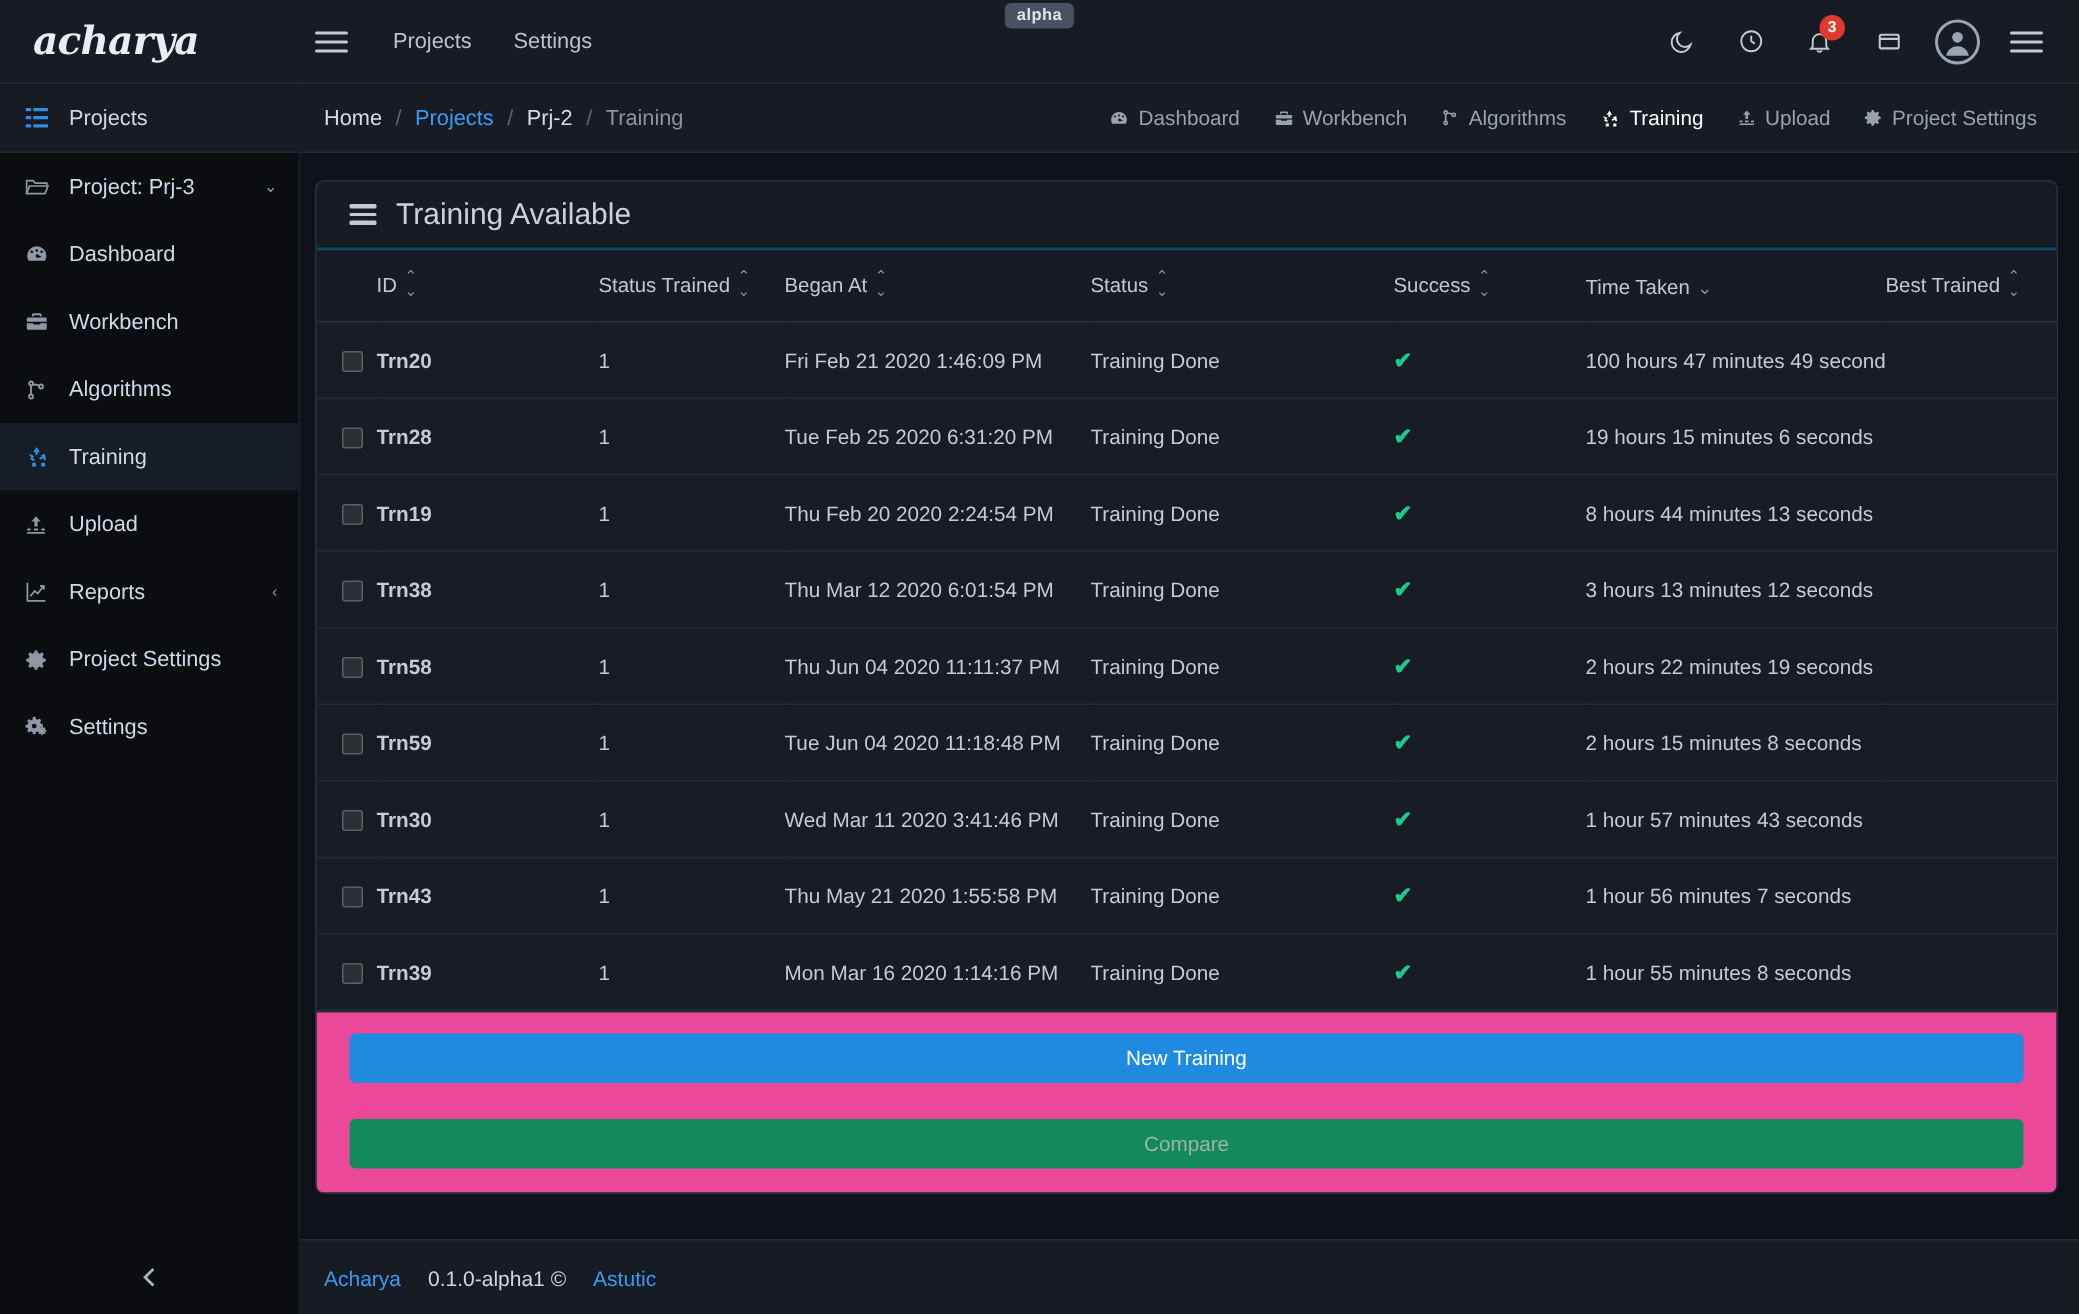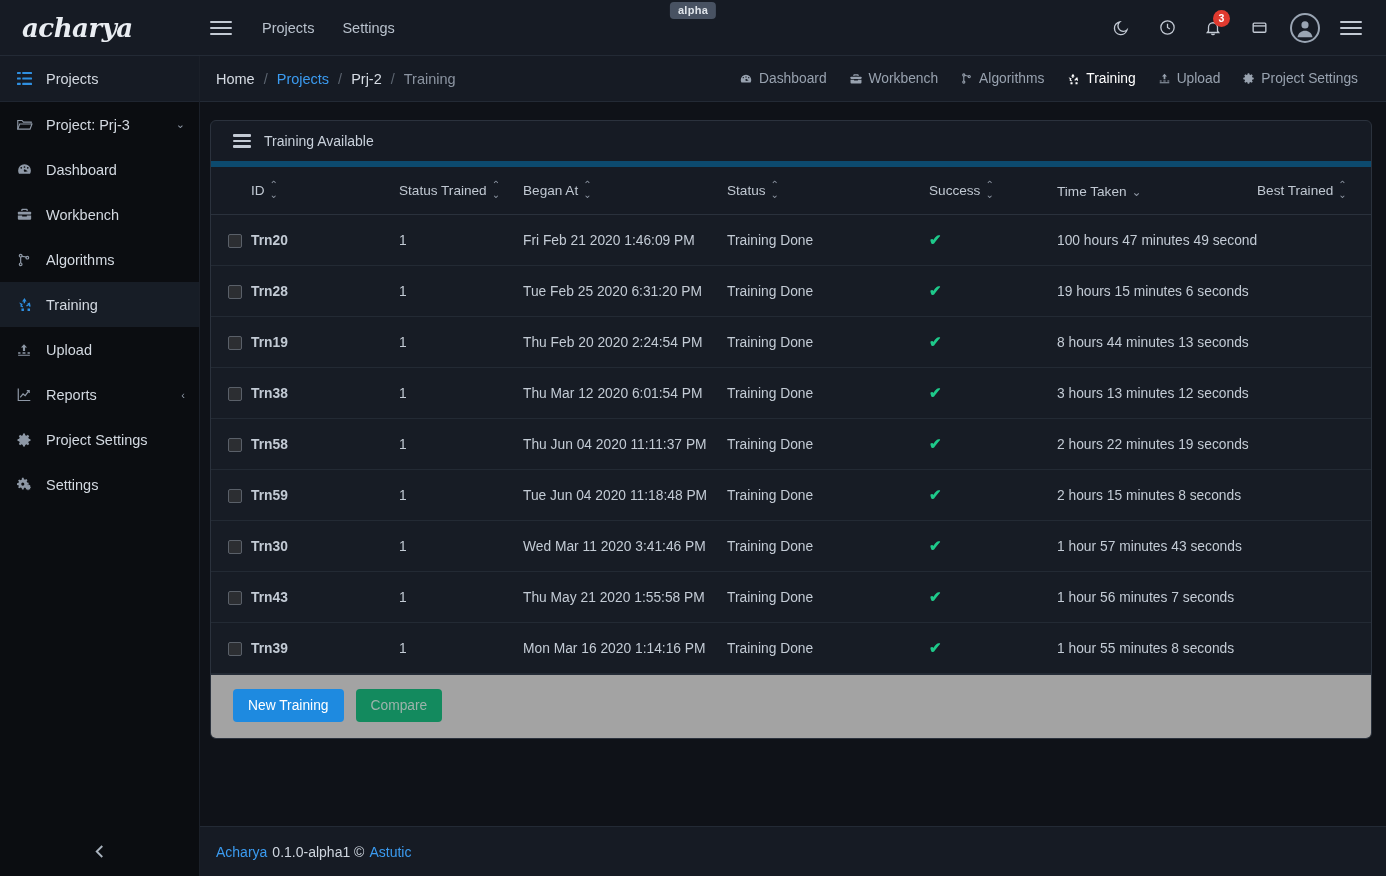--- a/index.html
+++ b/index.html
@@ -159,22 +159,22 @@
     border: 1px solid #2b323d;
     border-radius: 6px;
     background: #161b24;
     display: flex; flex-direction: column;
     overflow: hidden;
   }
   .card-head {
     height: 46px; flex: 0 0 46px;
     display: flex; align-items: center; gap: 13px;
     padding: 0 22px;
-    border-bottom: 6px solid #0c4a6e;
-    color: #c9d1db; font-size: 14px;
+    border-bottom: 2px solid #0c4a6e;
+    color: #c9d1db; font-size: 20px;
   }
   .menu-icon-block { width: 18px; }
   .menu-icon-block span {
     display: block; height: 2.6px; background: #c3cad4;
     margin: 3px 0; border-radius: 1px;
   }
 
   table.grid { width: 100%; border-collapse: collapse; table-layout: fixed; }
   table.grid th {
     text-align: left;
@@ -211,23 +211,24 @@
   col.c-id   { width: 148px; }
   col.c-alg  { width: 124px; }
   col.c-beg  { width: 204px; }
   col.c-sta  { width: 202px; }
   col.c-suc  { width: 128px; }
   col.c-tim  { width: 200px; }
   col.c-best { width: 120px; }
 
   .card-foot {
     padding: 14px 22px 16px;
-    display: flex; gap: 12px;
-    background: #a3a3a3;
+    display: flex; gap: 24px;
+    background: #ec4899;
     border-top: 1px solid #262d38;
+    flex-direction: column;
   }
   .btn {
     font-size: 13.8px; border: none; border-radius: 4px;
     padding: 9px 15px; cursor: pointer;
     font-family: "Liberation Sans", sans-serif;
   }
   .btn-primary { background: #1e8ae0; color: #ffffff; }
   .btn-success { background: #138a5e; color: #9db3ac; }
 
   .footer {
@@ -642,16 +643,16 @@
 <div style="display:flex;flex:0 0 50px;height:50px">
   <div class="foot-side">
     <span class="side-collapse">
       <svg width="19" height="19" viewBox="0 0 24 24" fill="none" stroke="currentColor" stroke-width="2.4">
           <path d="M15.5 5L8.5 12l7 7"></path>
         </svg>
     </span>
   </div>
   <div class="footer" style="flex:1">
     <a>Acharya</a>
-    <span style="margin:0 5px">0.1.0-alpha1 ©</span>
+    <span style="margin:0 18px">0.1.0-alpha1 ©</span>
     <a>Astutic</a>
   </div>
 </div>
 
 </body></html>

